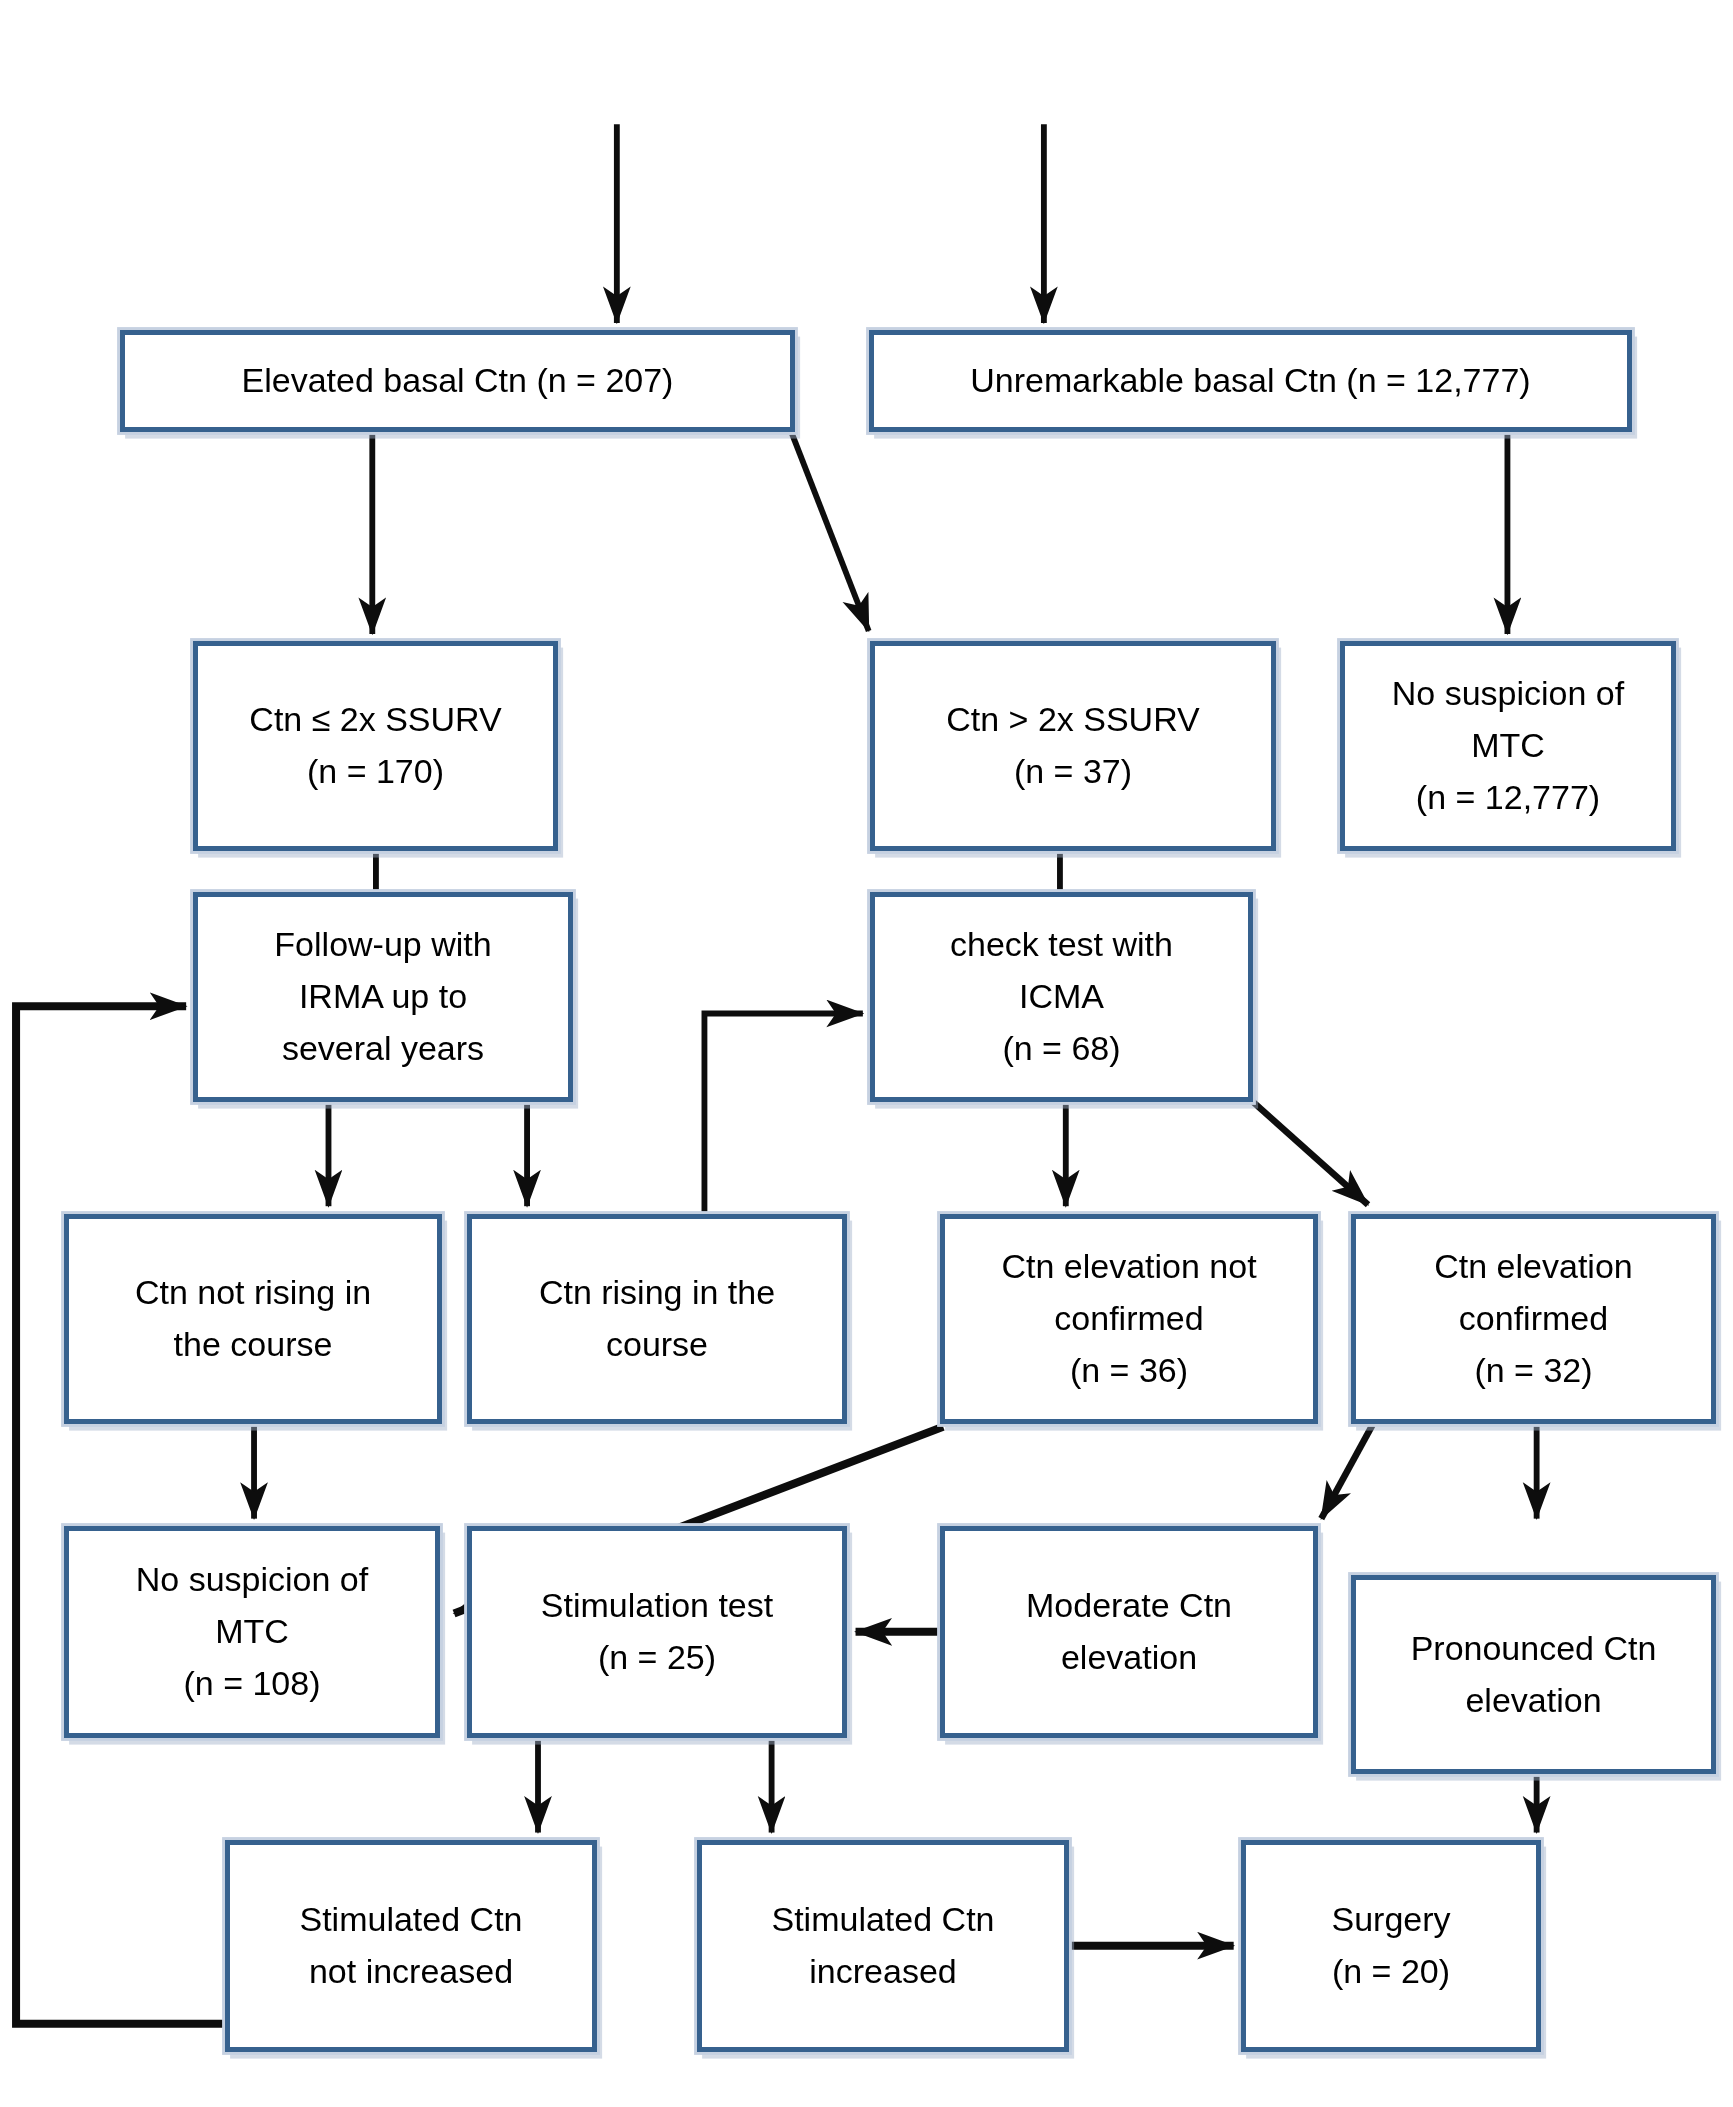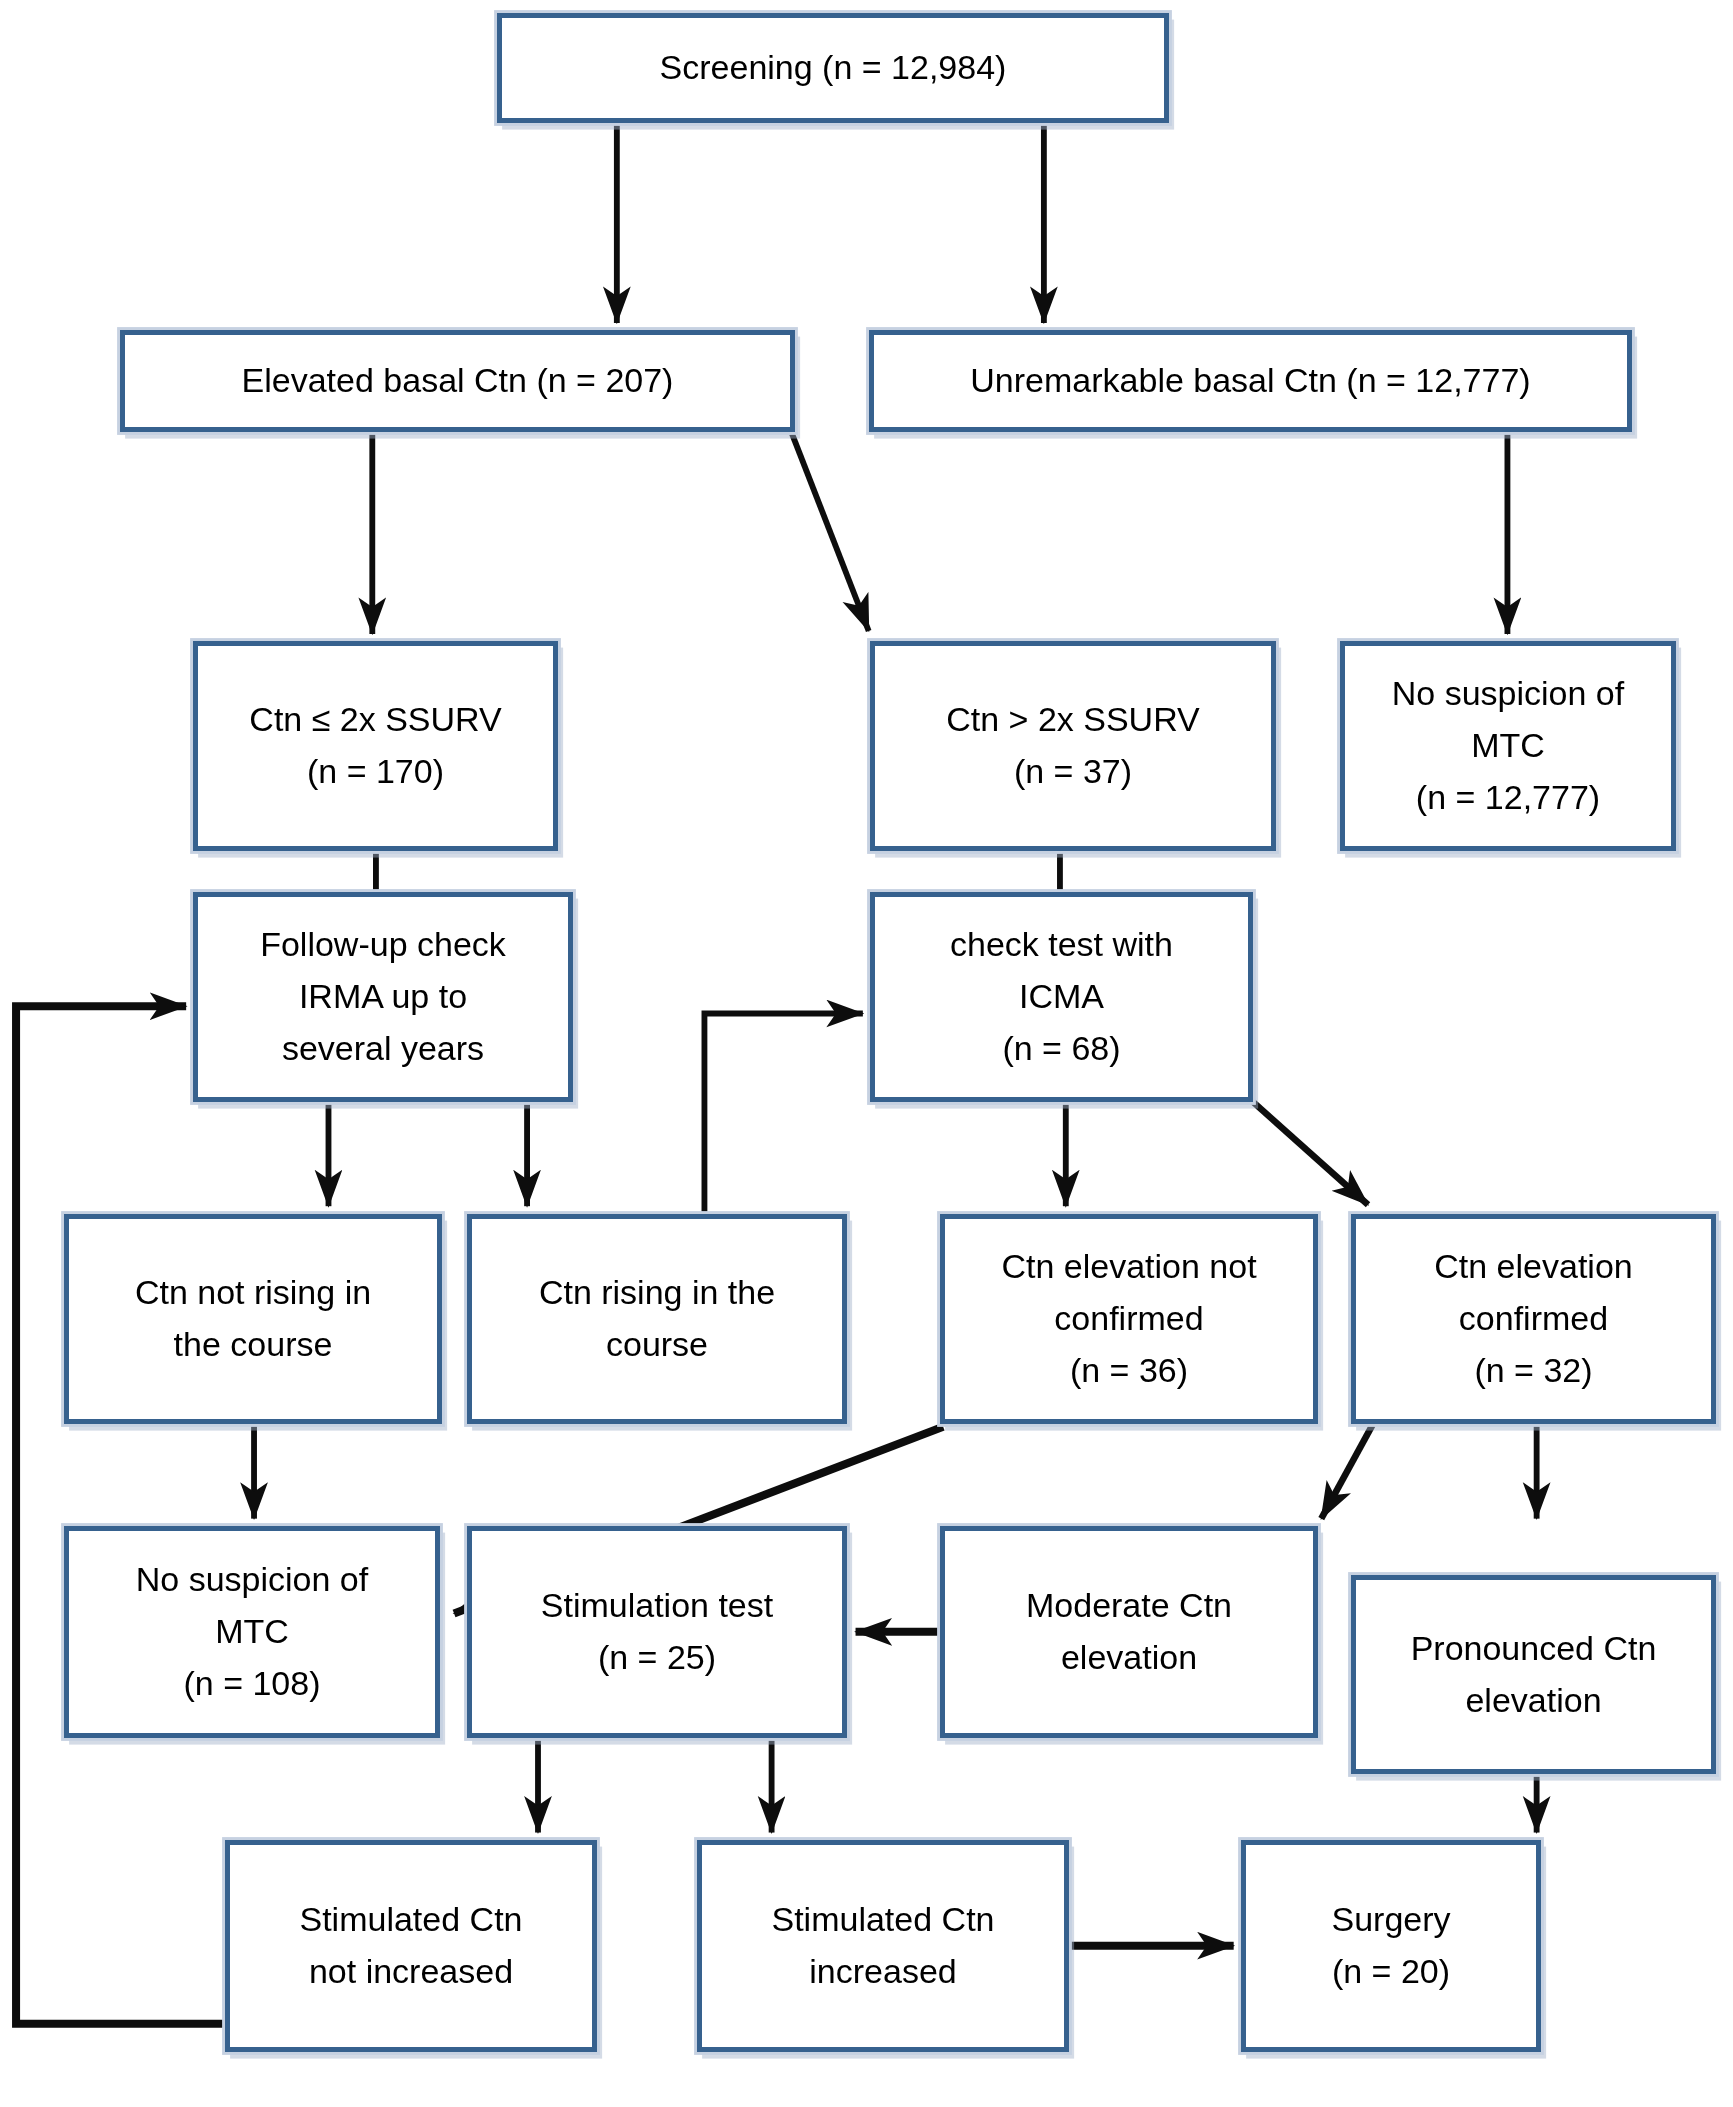--- a/index.html
+++ b/index.html
@@ -54,44 +54,41 @@
       <polyline points="1292,1954 622,2210" fill="none" stroke="#0d0d0d" stroke-width="11" stroke-linejoin="miter" marker-end="url(#arrowhead)"></polyline>
       <polyline points="1880,1952 1810,2080" fill="none" stroke="#0d0d0d" stroke-width="9" stroke-linejoin="miter" marker-end="url(#arrowhead)"></polyline>
       <polyline points="2105,1952 2105,2080" fill="none" stroke="#0d0d0d" stroke-width="8" stroke-linejoin="miter" marker-end="url(#arrowhead)"></polyline>
       <polyline points="1286,2235 1172,2235" fill="none" stroke="#0d0d0d" stroke-width="11" stroke-linejoin="miter" marker-end="url(#arrowhead)"></polyline>
       <polyline points="737,2382 737,2510" fill="none" stroke="#0d0d0d" stroke-width="8" stroke-linejoin="miter" marker-end="url(#arrowhead)"></polyline>
       <polyline points="1057,2382 1057,2510" fill="none" stroke="#0d0d0d" stroke-width="8" stroke-linejoin="miter" marker-end="url(#arrowhead)"></polyline>
       <polyline points="2105,2382 2105,2510" fill="none" stroke="#0d0d0d" stroke-width="8" stroke-linejoin="miter" marker-end="url(#arrowhead)"></polyline>
       <polyline points="1467,2665 1690,2665" fill="none" stroke="#0d0d0d" stroke-width="11" stroke-linejoin="miter" marker-end="url(#arrowhead)"></polyline>
       <polyline points="306,2772 22,2772 22,1378 255,1378" fill="none" stroke="#0d0d0d" stroke-width="11" stroke-linejoin="miter" marker-end="url(#arrowhead)"></polyline>
     </svg>
-<div class="node" style="left: 497px; top: 13px; width: 672px; height: 110px;">
-      <span>Screening (n = 12,984)</span>
-    </div>
     <div class="node" style="left: 120px; top: 330px; width: 675px; height: 102px;">
       <span>Elevated basal Ctn (n = 207)</span>
     </div>
     <div class="node" style="left: 869px; top: 330px; width: 763px; height: 102px;">
       <span>Unremarkable basal Ctn (n = 12,777)</span>
     </div>
     <div class="node" style="left: 193px; top: 641px; width: 365px; height: 210px;">
       <span>Ctn ≤ 2x SSURV</span>
       <span>(n = 170)</span>
     </div>
     <div class="node" style="left: 870px; top: 641px; width: 406px; height: 210px;">
       <span>Ctn &gt; 2x SSURV</span>
       <span>(n = 37)</span>
     </div>
     <div class="node" style="left: 1340px; top: 641px; width: 336px; height: 210px;">
       <span>No suspicion of</span>
       <span>MTC</span>
       <span>(n = 12,777)</span>
     </div>
     <div class="node" style="left: 193px; top: 892px; width: 380px; height: 210px;">
-      <span>Follow-up check</span>
+      <span>Follow-up with</span>
       <span>IRMA up to</span>
       <span>several years</span>
     </div>
     <div class="node" style="left: 870px; top: 892px; width: 383px; height: 210px;">
       <span>check test with</span>
       <span>ICMA</span>
       <span>(n = 68)</span>
     </div>
     <div class="node" style="left: 467px; top: 1214px; width: 380px; height: 210px;">
       <span>Ctn rising in the</span>

